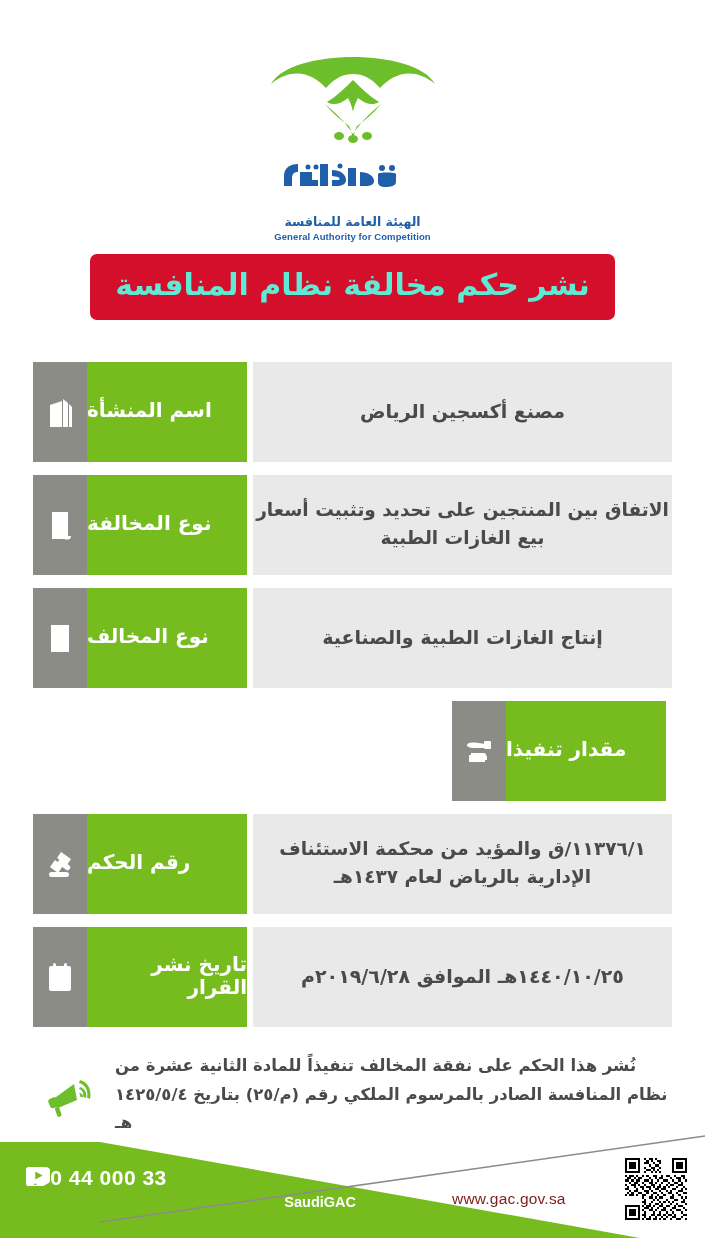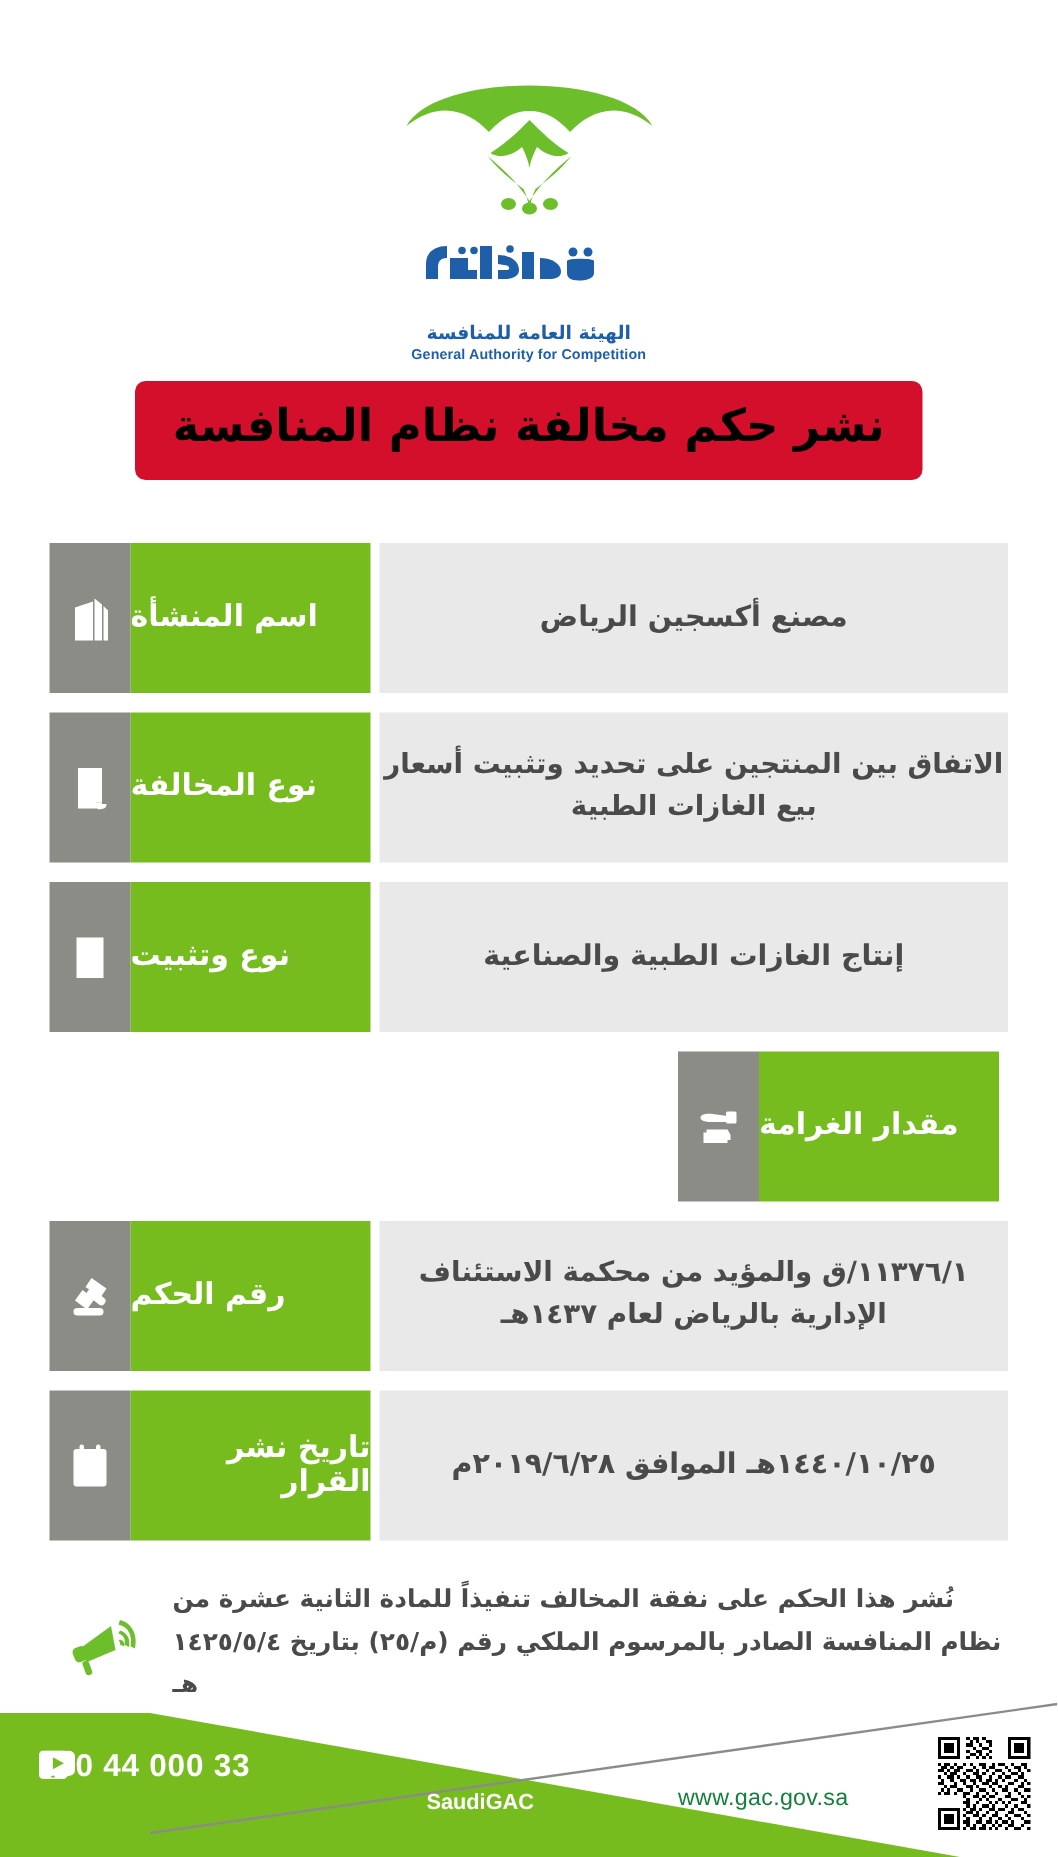--- a/index.html
+++ b/index.html
@@ -16,21 +16,21 @@
     display:flex;flex-direction:column;align-items:center;justify-content:flex-start;}
   .logo-mark{width:200px;height:108px;position:relative;}
   .logo-word{margin-top:2px;height:44px;display:flex;align-items:center;justify-content:center;}
   .logo-sub-ar{font-size:12.5px;color:#1F5FA9;font-weight:bold;letter-spacing:.2px;margin-top:16px;}
   .logo-sub-en{font-size:9.5px;color:#1F5FA9;font-weight:bold;letter-spacing:.1px;margin-top:2px;
     font-family:"Liberation Sans",sans-serif;}
 
   
   .title-banner{position:absolute;top:254px;left:90px;width:525px;height:66px;
     background:#D40F2C;border-radius:7px;display:flex;align-items:center;justify-content:center;}
-  .title-banner span{color:#000000;font-size:30px;font-weight:bold;line-height:1;padding-bottom:4px;}
+  .title-banner span{color:#5eead4;font-size:30px;font-weight:bold;line-height:1;padding-bottom:4px;}
 
   
   .table{position:absolute;top:362px;left:33px;width:639px;}
   .row{position:relative;height:100px;margin-bottom:13px;display:flex;flex-direction:row;}
   .cell-icon{width:54px;background:#8C8C87;display:flex;align-items:center;justify-content:center;flex:0 0 54px;}
   .cell-label{width:160px;background:#77BC1F;display:flex;align-items:center;justify-content:flex-end;flex:0 0 160px;}
   .cell-label span{color:#ffffff;font-size:20px;font-weight:bold;line-height:1.15;padding-bottom:3px;}
   .gap{flex:0 0 6px;}
   .cell-value{flex:1 1 auto;background:#E9E9E9;display:flex;align-items:center;justify-content:center;
     padding:0 2px;box-sizing:border-box;}
@@ -51,21 +51,21 @@
   
   .footer{position:absolute;left:0;top:1128px;width:705px;height:110px;overflow:hidden;}
   .footer svg{position:absolute;left:0;top:0;}
   .footer-left{position:absolute;left:26px;top:39px;width:330px;direction:ltr;text-align:left;}
   .phone{color:#ffffff;font-size:21px;font-weight:bold;letter-spacing:.5px;
     font-family:"Liberation Sans",sans-serif;line-height:1;}
   .social{display:flex;flex-direction:row;align-items:center;gap:7px;margin-top:6px;justify-content:flex-end;}
   .social svg{display:block;}
   .handle{color:#ffffff;font-size:14.5px;font-weight:bold;margin-left:5px;
     font-family:"Liberation Sans",sans-serif;}
-  .site{position:absolute;left:452px;top:1190px;color:#15803d;font-size:15.5px;
+  .site{position:absolute;left:452px;top:1190px;color:#7f1d1d;font-size:15.5px;
     font-family:"Liberation Sans",sans-serif;direction:ltr;letter-spacing:.2px;}
   .qr{position:absolute;left:625px;top:1158px;width:62px;height:62px;}
 </style>
 </head>
 <body>
 
 <div class="page">
 
   <div class="logo-block">
     <div class="logo-mark">
@@ -155,40 +155,40 @@
         </svg>
       </div>
     </div>
 
     <div class="row">
       <div class="cell-value">
         <span>إنتاج الغازات الطبية والصناعية</span>
       </div>
       <div class="gap"></div>
       <div class="cell-label">
-        <span>نوع وتثبيت</span>
+        <span>نوع المخالف</span>
       </div>
       <div class="cell-icon">
         <svg class="icn" viewBox="0 0 32 34">
           <rect x="7" y="4" width="18" height="27"></rect>
           <g fill="#8C8C87">
             <rect x="9.5" y="7" width="13" height="3"></rect>
             <rect x="9.5" y="12" width="13" height="2.4"></rect>
             <rect x="9.5" y="16" width="13" height="2.4"></rect>
             <rect x="9.5" y="20" width="13" height="2.4"></rect>
             <rect x="9.5" y="24.5" width="6" height="3.5"></rect>
           </g>
         </svg>
       </div>
     </div>
 
     <div class="row">
       <div class="gap"></div>
       <div class="cell-label">
-        <span>مقدار الغرامة</span>
+        <span>مقدار تنفيذا</span>
       </div>
       <div class="cell-icon">
         <svg class="icn" viewBox="0 0 32 34">
           <path d="M4 11 C4 9 8 8 12 8.6 L21 9.8 L21 14 L11 14 C7 14 4 13 4 11 Z"></path>
           <rect x="21" y="7" width="7" height="8" rx="1"></rect>
           <circle cx="24.5" cy="11" r="1.3" fill="#8C8C87"></circle>
           <path d="M8 19 L22 19 L24 22.5 L24 26 L8 26 Z"></path>
           <path d="M6 21 L20 21 L22 24 L22 28 L6 28 Z"></path>
           <rect x="8" y="23" width="11" height="3" fill="#8C8C87"></rect>
         </svg>

